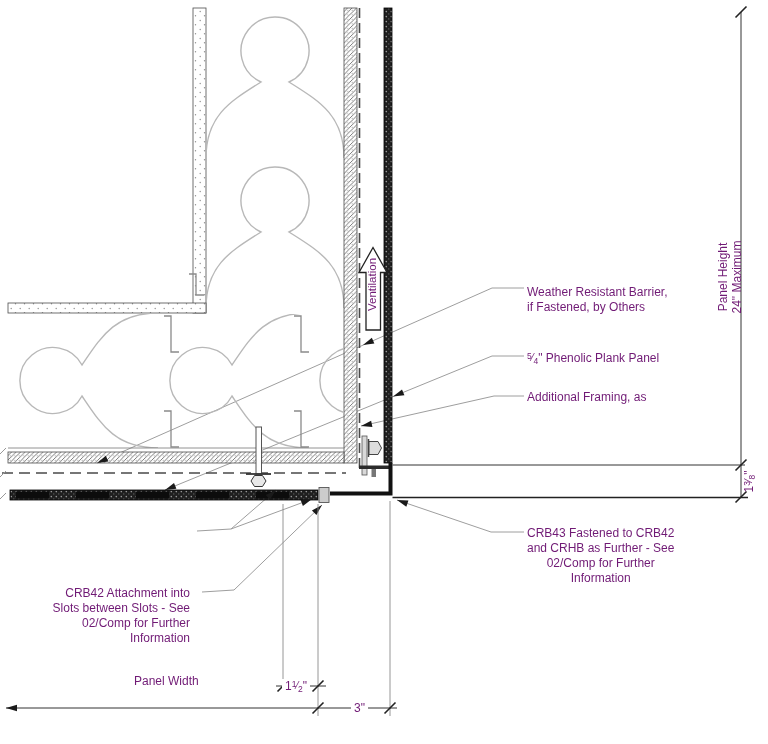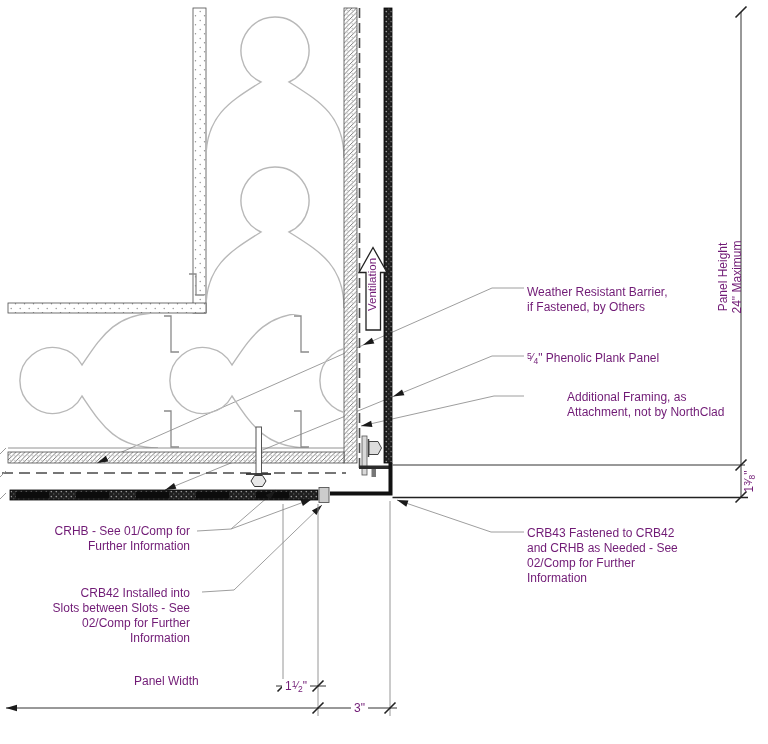--- a/index.html
+++ b/index.html
@@ -173,39 +173,34 @@
 
 <div class="note" style="left:527px;top:285px;">
   <div>Weather Resistant Barrier,</div>
   <div>if Fastened, by Others</div>
 </div>
 
 <div class="note" style="left:527px;top:351px;">
   <span class="fs">5</span><span class="fsl">⁄</span><span class="fd">4</span><span>" Phenolic Plank Panel</span>
 </div>
 
-<div class="note" style="left:527px;top:390px;margin-left:40px;">
+<div class="note" style="left:527px;top:390px;">
   <div>Additional Framing, as</div>
-  <div>Attachment, not by NorthClad</div>
-</div>
-
-<div class="note" style="left:527px;top:526px;">
+</div>
+
+<div class="note" style="left:527px;top:526px;text-align:center;">
   <div>CRB43 Fastened to CRB42</div>
-  <div>and CRHB as Needed - See</div>
+  <div>and CRHB as Further - See</div>
   <div>02/Comp for Further</div>
   <div>Information</div>
 </div>
 
-<div class="note right-al" style="right:578px;top:524px;">
-  <div>CRHB - See 01/Comp for</div>
-  <div>Further Information</div>
-</div>
 
 <div class="note right-al" style="right:578px;top:586px;">
-  <div>CRB42 Installed into</div>
+  <div>CRB42 Attachment into</div>
   <div>Slots between Slots - See</div>
   <div>02/Comp for Further</div>
   <div>Information</div>
 </div>
 
 <div class="dimtext rot" style="left:687px;top:263px;width:80px;">
   <div>Panel Height</div>
   <div>24" Maximum</div>
 </div>
 

